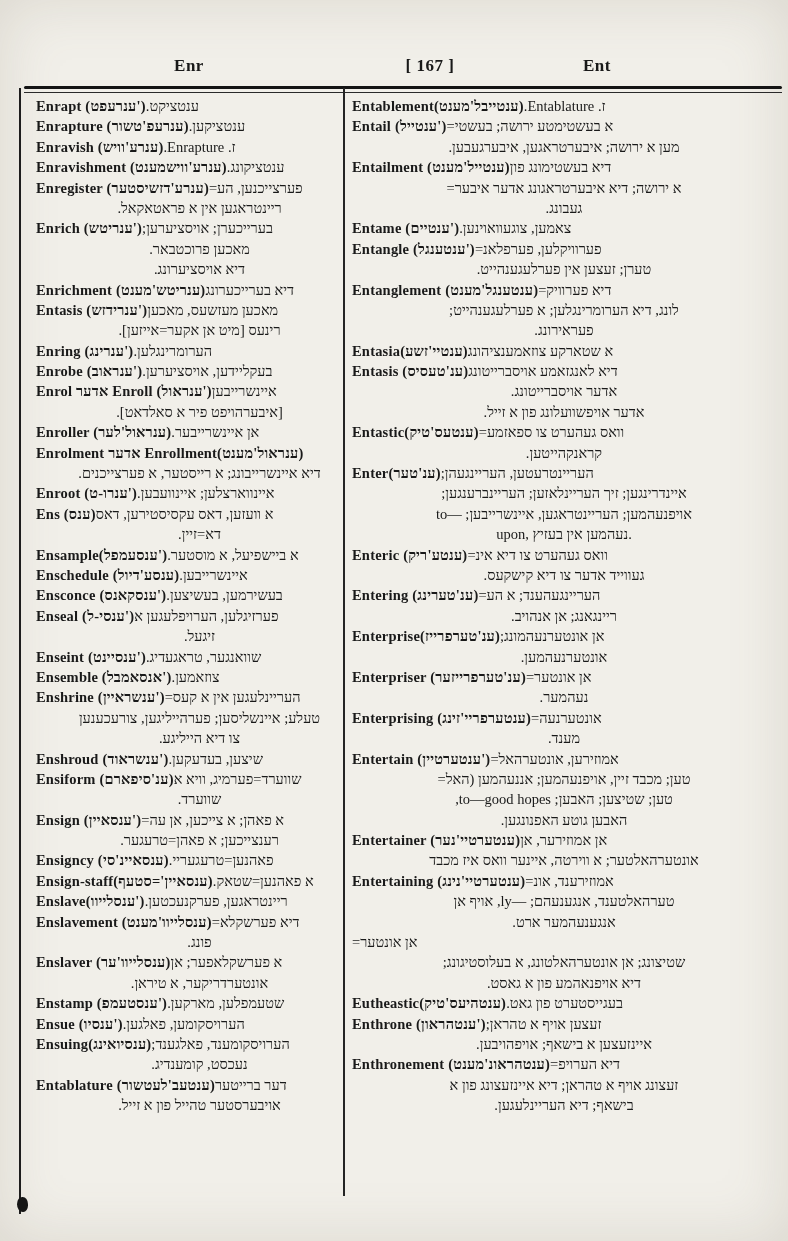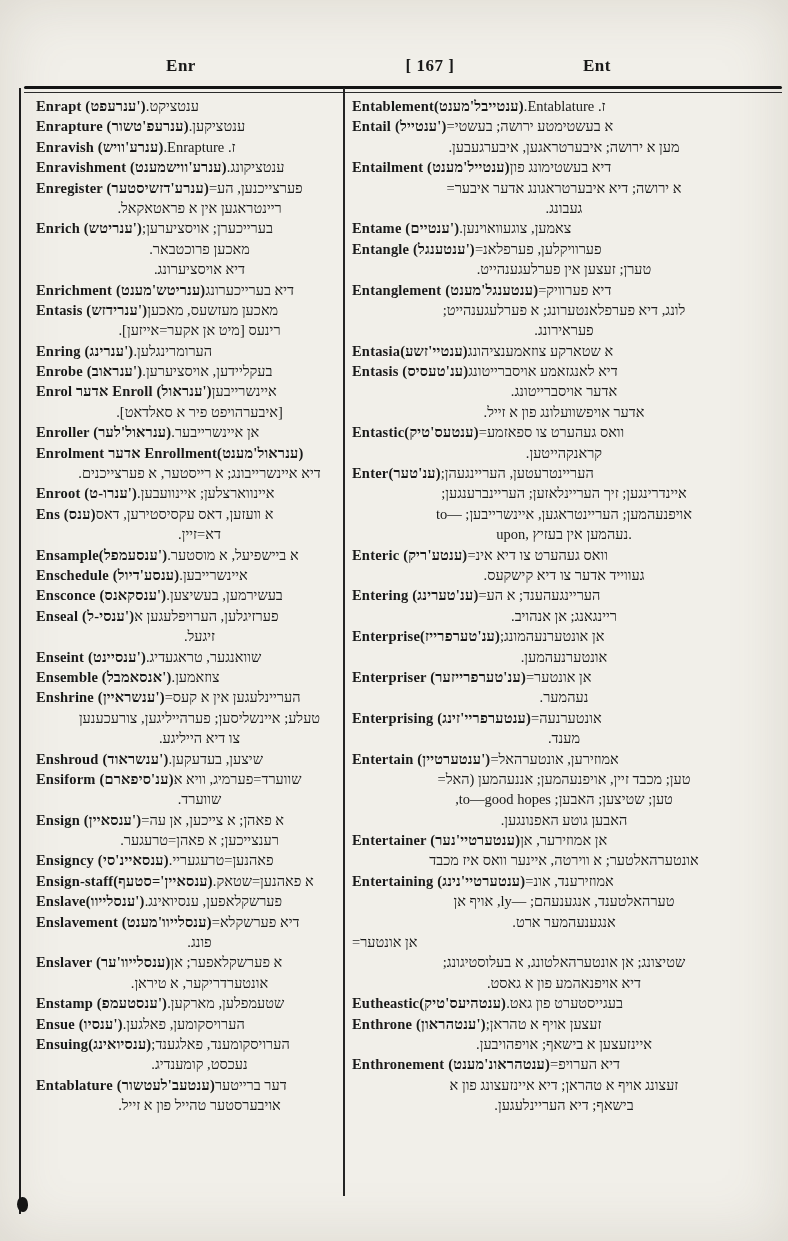--- a/index.html
+++ b/index.html
@@ -10,21 +10,21 @@
   }
   .page{
     position:relative;width:788px;height:1241px;overflow:hidden;
     background:#f1efe9;
     box-shadow:inset 0 0 60px rgba(120,110,90,.18);
     color:#191919;
   }
   
   .header{position:absolute;top:56px;left:0;width:100%;height:24px;font-size:17px;font-weight:bold;}
   .header .hitem{position:absolute;transform:translateX(-50%);letter-spacing:.5px;}
-  .h-left{left:181px;}
+  .h-left{left:189px;}
   .h-center{left:430px;font-weight:bold;}
   .h-right{left:597px;}
   
   .rule-thick{position:absolute;top:86px;left:24px;width:758px;height:3px;background:#141414;border-radius:2px;}
   .rule-thin{position:absolute;top:92px;left:24px;width:758px;height:1px;background:#2a2a2a;}
   
   .margin-rule{position:absolute;top:88px;left:19px;width:2px;height:1126px;background:#1d1d1d;}
   .col-divider{position:absolute;top:88px;left:343px;width:2px;height:1108px;background:#242424;}
   .corner-blob{position:absolute;left:17px;top:1197px;width:11px;height:15px;background:#151515;border-radius:50% 50% 45% 55%;}
   
@@ -173,21 +173,21 @@
       <div class="ln e">
         <span dir="ltr" class="en">Ensigncy (ענסאיינ'סי)</span>
         <span dir="rtl" class="yi">פאהנען=טרעגעריי.</span>
       </div>
       <div class="ln e">
         <span dir="ltr" class="en">Ensign-staff(ענסאיין'=סטעף)</span>
         <span dir="rtl" class="yi">א פאהנען=שטאק.</span>
       </div>
       <div class="ln e">
         <span dir="ltr" class="en">Enslave(ענסלייוו')</span>
-        <span dir="rtl" class="yi">פערשקלאפען, ענסיואינג.</span>
+        <span dir="rtl" class="yi">ריינטראגען, פערקנעכטען.</span>
       </div>
       <div class="ln e">
         <span dir="ltr" class="en">Enslavement (ענסלייוו'מענט)</span>
         <span dir="rtl" class="yi">דיא פערשקלא=</span>
       </div>
       <div class="ln c"><span dir="rtl" class="yi">פונג.</span></div>
       <div class="ln e">
         <span dir="ltr" class="en">Enslaver (ענסלייוו'ער)</span>
         <span dir="rtl" class="yi">א פערשקלאפער; אן</span>
       </div>
@@ -233,21 +233,21 @@
       </div>
       <div class="ln e">
         <span dir="ltr" class="en">Entangle (ענטענגל')</span>
         <span dir="rtl" class="yi">פערוויקלען, פערפלאנ=</span>
       </div>
       <div class="ln c"><span dir="rtl" class="yi">טערן; זעצען אין פערלעגענהייט.</span></div>
       <div class="ln e">
         <span dir="ltr" class="en">Entanglement (ענטענגל'מענט)</span>
         <span dir="rtl" class="yi">דיא פערוויק=</span>
       </div>
-      <div class="ln c"><span dir="rtl" class="yi">לונג, דיא פערפלאנטערונג; א פערלעגענהייט;</span></div>
+      <div class="ln c"><span dir="rtl" class="yi">לונג, דיא הערומרינגלען; א פערלעגענהייט;</span></div>
       <div class="ln c"><span dir="rtl" class="yi">פעראירונג.</span></div>
       <div class="ln e">
         <span dir="ltr" class="en">Entasia(ענטיי'זשע)</span>
         <span dir="rtl" class="yi">א שטארקע צוזאמענציהונג</span>
       </div>
       <div class="ln e">
         <span dir="ltr" class="en">Entasis (ענ'טעסיס)</span>
         <span dir="rtl" class="yi">דיא לאנגזאמע אויסברייטונג</span>
       </div>
       <div class="ln c"><span dir="rtl" class="yi">אדער אויסברייטונג.</span></div>

